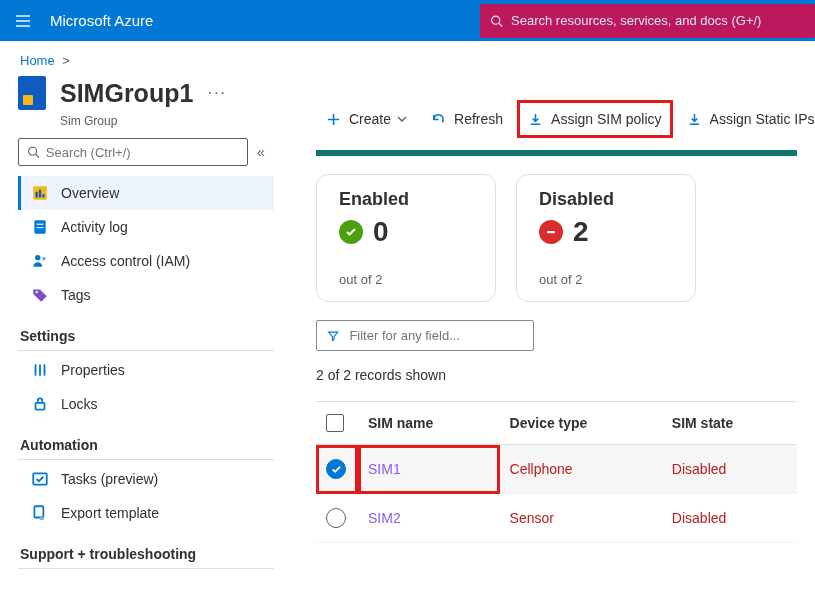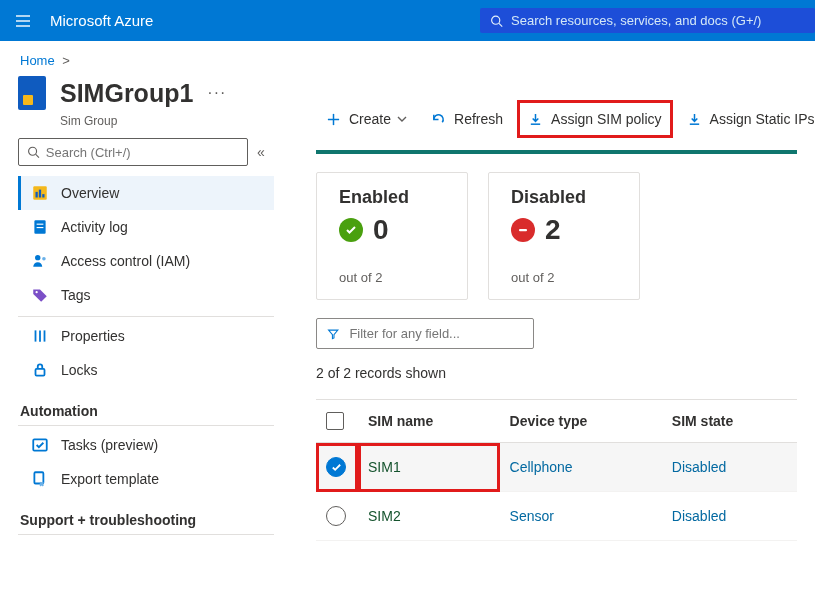--- a/index.html
+++ b/index.html
@@ -1,21 +1,21 @@
 <!DOCTYPE html>
 <html><head>
 <meta charset="utf-8">
 <style>
 *{box-sizing:border-box;margin:0;padding:0;font-family:"Segoe UI",Arial,sans-serif}
 body{width:815px;height:598px;overflow:hidden;background:#fff;color:#323130;font-size:13px}
 .header{height:41px;background:#0078d4;display:flex;align-items:center;color:#fff}
 .hamburger{width:45px;height:41px;display:flex;align-items:center;justify-content:center;cursor:pointer}
 .hamburger svg{width:16px;height:16px}
 .brand{font-size:15px;font-weight:400;padding-left:5px}
-.searchbar{margin-left:auto;margin-right:0;background:#1d4ed8;height:25px;width:335px;border-radius:2px;display:flex;align-items:center;padding:0 10px;color:#e6f2fb}
+.searchbar{margin-left:auto;margin-right:0;background:#be185d;height:34px;width:335px;border-radius:2px;display:flex;align-items:center;padding:0 10px;color:#e6f2fb}
 .searchbar svg{width:14px;height:14px;margin-right:8px}
 .searchbar input{background:transparent;border:none;outline:none;color:#fff;font-size:13px;width:100%}
 .searchbar input::placeholder{color:#d4e8f7}
 .crumbs{padding:12px 20px 8px 20px;font-size:13px}
 .crumbs a{color:#0078d4;text-decoration:none}
 .crumbs .sep{color:#605e5c;margin:0 4px}
 .content{display:flex;height:calc(100% - 41px - 36px)}
 .left{width:292px;padding:0 18px 0 18px;border-right:none}
 .titlebar{display:flex;align-items:center;margin-bottom:4px}
 .res-icon{width:28px;height:34px;background:#0f5bbf;border-radius:2px;position:relative;margin-right:14px;flex-shrink:0}
@@ -28,42 +28,42 @@
 .menu-search-box svg{width:14px;height:14px;color:#605e5c;margin-right:6px}
 .menu-search-box input{border:none;outline:none;font-size:13px;width:100%}
 .collapse{width:26px;text-align:center;color:#605e5c;font-size:14px;cursor:pointer}
 .menu{list-style:none}
 .menu li{height:34px;display:flex;align-items:center;padding:12px 10px;cursor:pointer;font-size:14px;border-left:3px solid transparent}
 .menu li.active{background:#edf4fb;border-left:3px solid #0078d4}
 .menu li .mi{width:18px;height:18px;margin-right:12px;display:flex;align-items:center;justify-content:center}
 .section-h{font-size:14px;font-weight:600;margin:16px 0 6px 2px}
 .divider{border:none;border-top:1px solid #e1dfdd;margin:4px 0 2px 0}
 .main{flex:1;padding:24px 18px 0 24px;min-width:0}
-.toolbar{display:flex;align-items:center;gap:4px;padding-bottom:12px;border-bottom:4px solid #0f766e}
+.toolbar{display:flex;align-items:center;gap:4px;padding-bottom:12px;border-bottom:6px solid #0f766e}
 .tbtn{display:flex;align-items:center;height:32px;padding:0 10px;cursor:pointer;font-size:14px;color:#323130;white-space:nowrap}
 .tbtn svg{width:15px;height:15px;margin-right:8px;color:#0078d4}
 .tbtn .chev{margin-left:6px;margin-right:0;width:10px;height:10px;color:#605e5c}
 .highlight{border:3px solid #e11b1b;padding:16px 8px}
 .cards{display:flex;gap:20px;margin:18px 0}
-.card{border:1px solid #e1dfdd;border-radius:2px;padding:14px 22px;width:152px}
+.card{border:1px solid #e1dfdd;border-radius:12px;padding:14px 22px;width:180px}
 .card-title{font-size:18px;font-weight:600;margin-bottom:6px}
 .card-row{display:flex;align-items:center;gap:10px}
 .badge{width:24px;height:24px;border-radius:50%;display:flex;align-items:center;justify-content:center}
 .badge.ok{background:#4aa00f}
 .badge.no{background:#d92c2c}
 .card-num{font-size:28px;font-weight:600}
 .card-sub{font-size:13px;color:#605e5c;margin-top:24px}
 .filter{margin:8px 0 14px 0;border:1px solid #8a8886;height:31px;width:218px;display:flex;align-items:center;padding:0 10px;border-radius:2px}
 .filter svg{width:14px;height:14px;color:#0078d4;margin-right:10px}
 .filter input{border:none;outline:none;font-size:13px;width:100%}
 .meta{font-size:14px;color:#323130;line-height:1.45;margin-bottom:16px}
 table{width:100%;border-collapse:collapse}
 th{text-align:left;font-size:14px;font-weight:600;padding:12px 10px;border-top:1px solid #e1dfdd;border-bottom:1px solid #e1dfdd}
-td{padding:14px 10px;font-size:14px;border-bottom:1px solid #f3f2f1;color:#0369a1}
-td.link{color:#14532d}
+td{padding:14px 10px;font-size:14px;border-bottom:1px solid #f3f2f1;color:#b91c1c}
+td.link{color:#8b5cf6}
 tr.sel{background:#f6f6f6}
 .chkcell{width:42px}
 .hchk{width:18px;height:18px;border:1px solid #605e5c;border-radius:2px}
 .rchk{width:20px;height:20px;border:1px solid #605e5c;border-radius:50%;display:flex;align-items:center;justify-content:center}
 .rchk.on{background:#0078d4;border-color:#0078d4}
 .row-highlight{outline:3px solid #e11b1b;outline-offset:-3px}
 </style>
 </head>
 <body>
 
@@ -146,20 +146,21 @@
         <span class="mi">
             <svg viewBox="0 0 16 16">
               <path d="M2 3l6 0 6 6-5 5-7-7z" fill="#7b4fc7"></path>
               <circle cx="5" cy="5.5" r="1" fill="#fff"></circle>
             </svg>
           </span>
         <span>Tags</span>
       </li>
     </ul>
 
+    <div class="section-h">Settings</div>
     <hr class="divider">
     <ul class="menu">
       <li>
         <span class="mi">
             <svg viewBox="0 0 16 16" fill="none" stroke="#0078d4" stroke-width="1.6">
               <line x1="4" y1="3" x2="4" y2="13"></line>
               <line x1="8" y1="3" x2="8" y2="13"></line>
               <line x1="12" y1="3" x2="12" y2="13"></line>
             </svg>
           </span>

